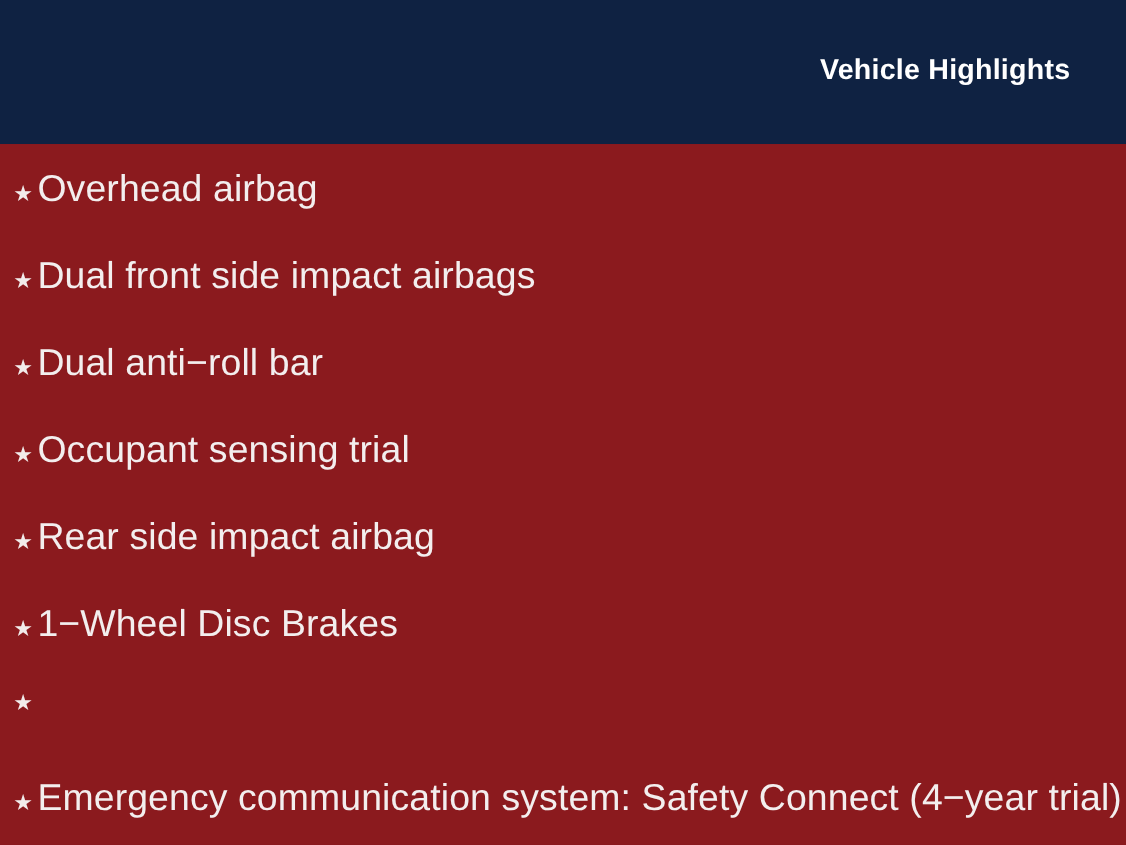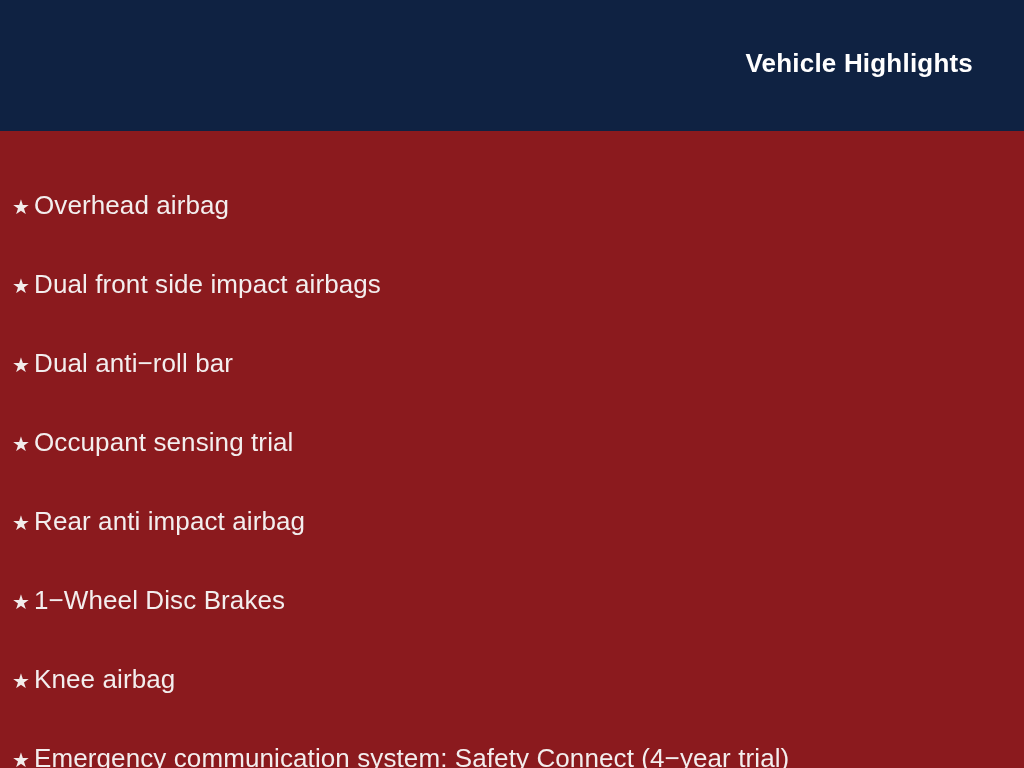--- a/index.html
+++ b/index.html
@@ -68,26 +68,25 @@
     display: inline-block;
     width: 22px;
     flex: 0 0 22px;
     font-size: 20px;
     line-height: 1;
     color: #f2eceb;
     text-align: left;
   }
   .feature-text {
     display: inline-block;
-    font-size: 26px;
+    font-size: 34px;
     line-height: 1;
     color: #f3eeee;
     font-weight: normal;
     letter-spacing: 0.1px;
-    margin-top: 37px;
   }
 </style>
 </head>
 <body>
 
 <div class="slide">
 
   <div class="header-band">
     <h1 class="header-title">Vehicle Highlights</h1>
   </div>
@@ -110,31 +109,30 @@
         <span class="feature-text">Dual anti−roll bar</span>
       </li>
 
       <li class="feature-item" style="top:261px;">
         <span class="bullet-star">★</span>
         <span class="feature-text">Occupant sensing trial</span>
       </li>
 
       <li class="feature-item" style="top:340px;">
         <span class="bullet-star">★</span>
-        <span class="feature-text">Rear anti impact airbag</span>
+        <span class="feature-text">Rear side impact airbag</span>
       </li>
 
       <li class="feature-item" style="top:419px;">
         <span class="bullet-star">★</span>
         <span class="feature-text">1−Wheel Disc Brakes</span>
       </li>
 
       <li class="feature-item" style="top:498px;">
         <span class="bullet-star">★</span>
-        <span class="feature-text">Knee airbag</span>
       </li>
 
       <li class="feature-item" style="top:577px;">
         <span class="bullet-star">★</span>
         <span class="feature-text">Emergency communication system: Safety Connect (4−year trial)</span>
       </li>
 
     </ul>
   </div>
 

